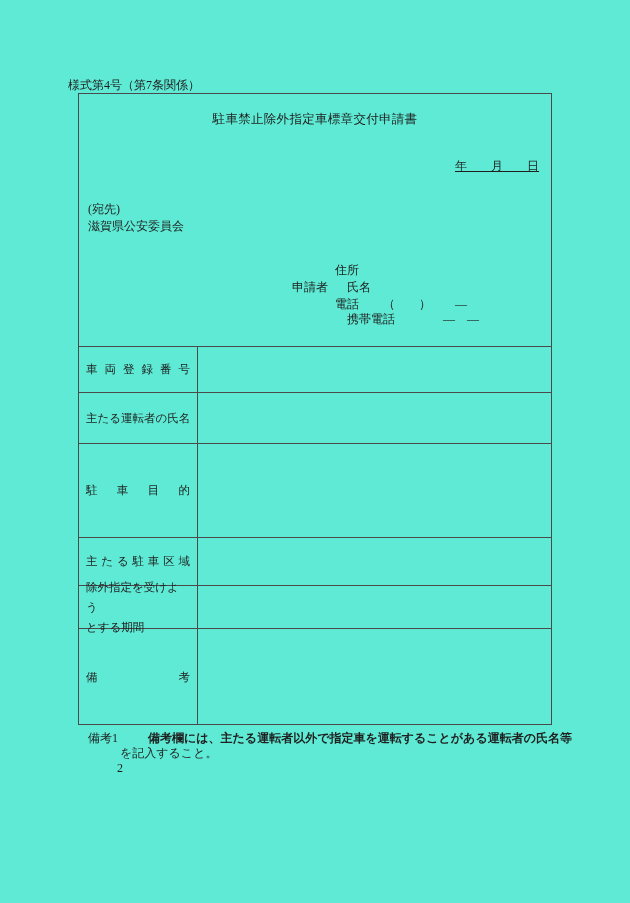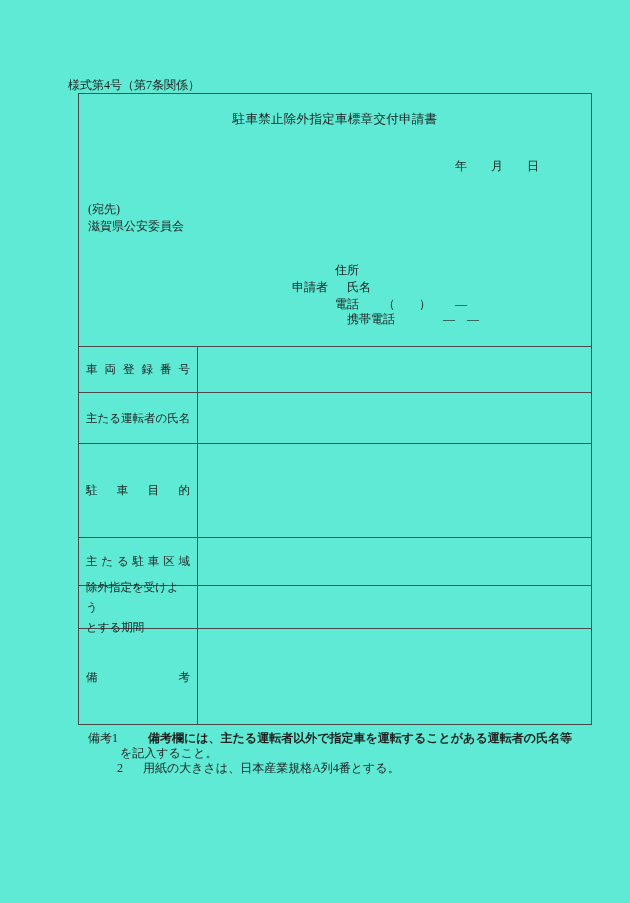--- a/index.html
+++ b/index.html
@@ -3,28 +3,28 @@
 <meta charset="utf-8">
 <style>
   html,body{margin:0;padding:0;background:#ffffff;}
   .page{
     position:relative;width:630px;height:903px;background:#5eead4;
     font-family:"Liberation Serif","DejaVu Serif",serif;
     color:#1f1f1f;font-size:12px;overflow:hidden;
   }
   .abs{position:absolute;white-space:pre;line-height:15px;}
   .form-box{
-    position:absolute;left:78px;top:93px;width:514px;height:632px;
+    position:absolute;left:78px;top:93px;width:474px;height:632px;
     border:1px solid #4a4a4a;box-sizing:border-box;
   }
   .form-title{
     position:absolute;left:0;right:0;top:17px;text-align:center;
     font-size:12.5px;letter-spacing:0.3px;white-space:pre;
   }
-  .date-line{position:absolute;left:376px;top:64px;white-space:pre;}
+  .date-line{position:absolute;left:376px;top:64px;white-space:pre;text-decoration:underline;}
   .form-table{
     position:absolute;left:0;right:0;top:252px;bottom:0;
     border-top:1px solid #4a4a4a;box-sizing:border-box;
   }
   .frow{display:flex;box-sizing:border-box;border-bottom:1px solid #4a4a4a;}
   .frow.last{border-bottom:none;}
   .fcell-label{
     width:119px;box-sizing:border-box;border-right:1px solid #4a4a4a;
     display:flex;align-items:center;padding:0 7px;font-size:11.5px;
   }
@@ -133,15 +133,14 @@
         <div class="fcell-value"></div>
       </div>
 
     </div>
   </div>
 
   <div class="fn" style="left:88px;top:731px;">備考1</div>
   <div class="fn" style="left:148px;top:731px;font-weight:bold;">備考欄には、主たる運転者以外で指定車を運転することがある運転者の氏名等</div>
   <div class="fn" style="left:120px;top:746px;">を記入すること。</div>
   <div class="fn" style="left:117px;top:761px;">2</div>
-  <div class="fn" style="left:143px;top:761px;">用紙の大きさは、日本産業規格A列4番とする。</div>
 
 </div>
 
 </body></html>

